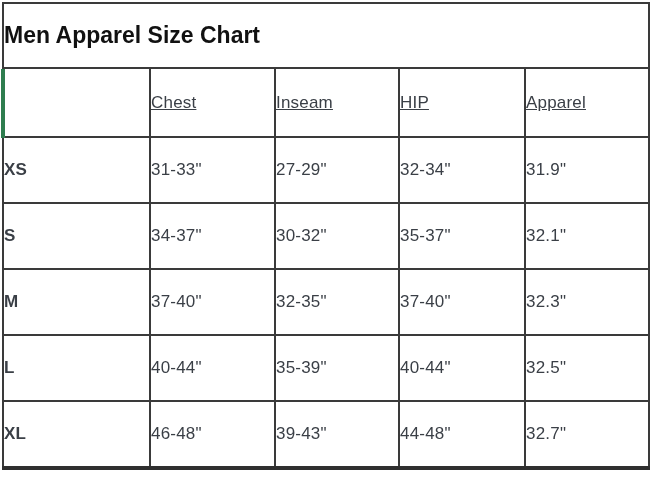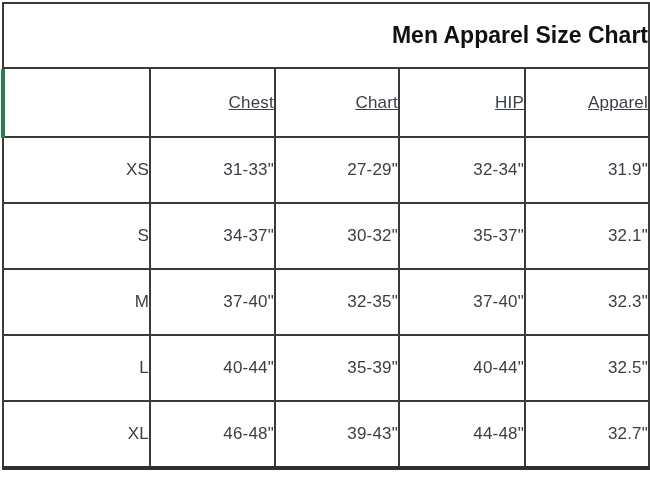--- a/index.html
+++ b/index.html
@@ -19,21 +19,21 @@
     position: absolute;
     left: 2px;
     top: 2px;
     width: 646px;
     border-collapse: collapse;
     table-layout: fixed;
     background: #ffffff;
   }
   table.size-chart td {
     border: 2px solid #3a3a3a;
-    text-align: right;
+    text-align: left;
     vertical-align: middle;
     padding: 0;
     color: #3a3f46;
     font-size: 17px;
     letter-spacing: 0.2px;
   }
   tr.title-row td {
     height: 63px;
     font-size: 23px;
     font-weight: bold;
@@ -42,21 +42,21 @@
     border-bottom: 2px solid #3a3a3a;
   }
   tr.header-row td {
     height: 67px;
     text-decoration: underline;
   }
   tr.data-row td {
     height: 64px;
   }
   td.size-cell {
-    font-weight: normal;
+    font-weight: bold;
     color: #191919;
   }
   tr.last-row td {
     border-bottom: 4px solid #2f2f2f;
   }
   
   .header-accent {
     position: absolute;
     left: 1px;
     top: 69px;
@@ -82,21 +82,21 @@
     </colgroup>
 
     <tbody>
         <tr class="title-row">
       <td colspan="5">Men Apparel Size Chart</td>
     </tr>
 
     <tr class="header-row">
       <td class="corner-cell"></td>
       <td>Chest</td>
-      <td>Chart</td>
+      <td>Inseam</td>
       <td>HIP</td>
       <td>Apparel</td>
     </tr>
 
     <tr class="data-row">
       <td class="size-cell">XS</td>
       <td>31-33"</td>
       <td>27-29"</td>
       <td>32-34"</td>
       <td>31.9"</td>

